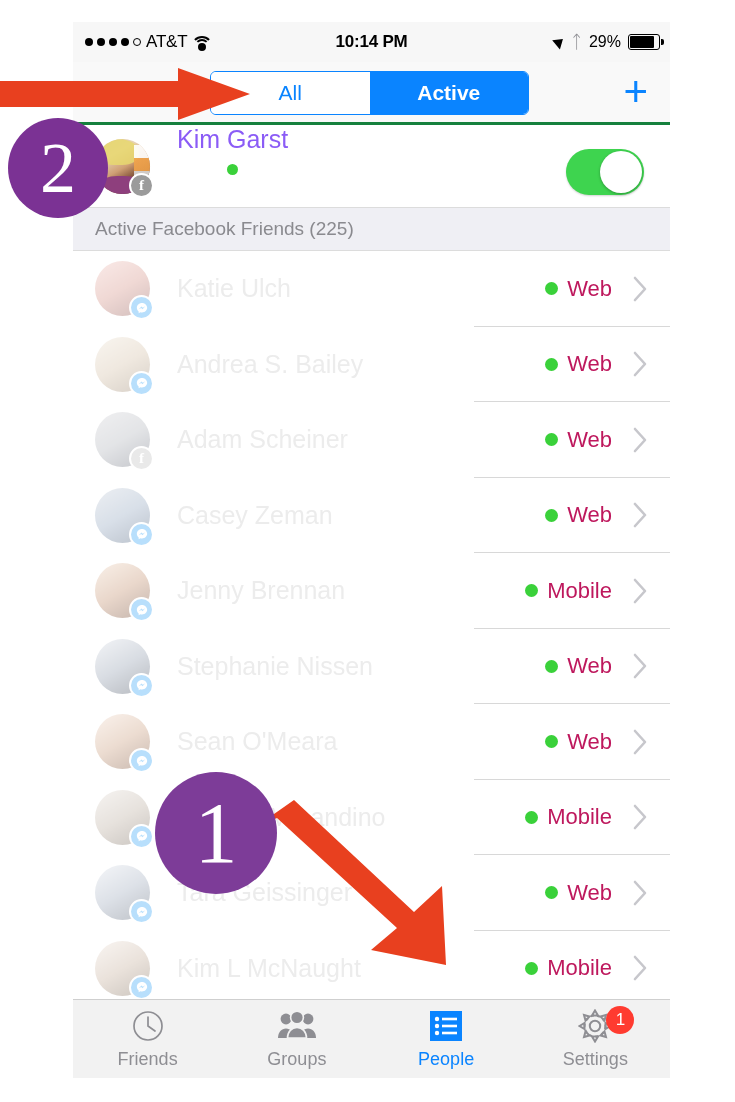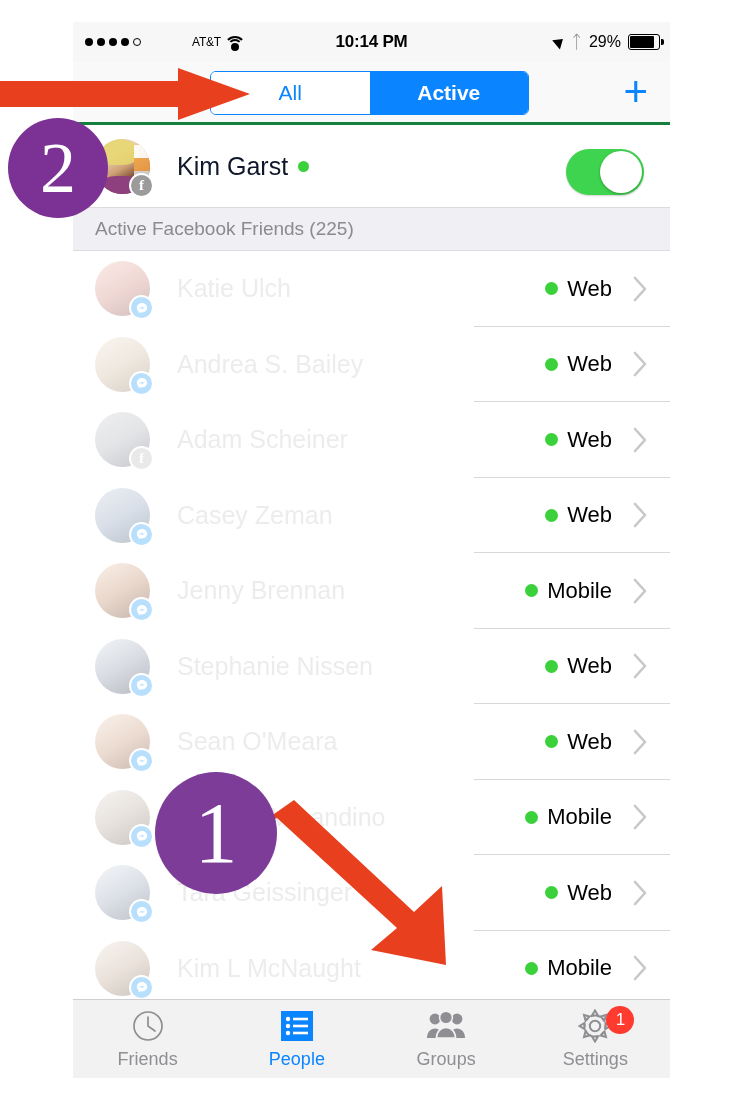--- a/index.html
+++ b/index.html
@@ -9,21 +9,21 @@
 
   
   #phone{position:absolute;left:73px;top:22px;width:597px;height:1056px;background:#ffffff;overflow:hidden;}
 
   
   #statusbar{position:relative;height:40px;background:#f7f7f7;}
   #sb-left{position:absolute;left:12px;top:0;height:40px;display:flex;align-items:center;gap:5px;}
   .dots{display:flex;align-items:center;gap:4px;}
   .dot{width:8px;height:8px;border-radius:50%;background:#000;}
   .dot.hollow{background:transparent;border:1.3px solid #000;width:6px;height:6px;}
-  #carrier{font-size:12px;color:#000;letter-spacing:-.2px;margin-left:46px;}
+  #carrier{font-size:17px;color:#000;letter-spacing:-.2px;}
   .wifi{width:19px;height:15px;position:relative;display:inline-block;}
   .wifi i{position:absolute;border:2.1px solid #000;border-bottom-color:transparent;
           border-left-color:transparent;border-right-color:transparent;border-radius:50%;
           left:50%;transform:translateX(-50%) rotate(0deg);}
   .wifi i.a{width:18px;height:18px;top:1px;}
   .wifi i.b{width:11px;height:11px;top:4.5px;}
   .wifi i.c{width:4px;height:4px;top:8px;border-bottom-color:#000;border-left-color:#000;
             border-right-color:#000;background:#000;border-radius:50%;}
   #sb-time{position:absolute;left:0;right:0;top:0;height:40px;display:flex;align-items:center;
            justify-content:center;font-size:17px;font-weight:bold;color:#000;letter-spacing:-.2px;}
@@ -55,21 +55,21 @@
   #me-avatar .hair{position:absolute;left:2px;top:0;width:42px;height:26px;border-radius:50% 50% 40% 40%;
                    background:#e8d86f;opacity:.85;}
   #me-avatar .stripe{position:absolute;right:0;top:6px;width:16px;height:40px;
                      background:linear-gradient(#ffffff 0 33%,#f0a24a 33% 66%,#d9d9d9 66% 100%);opacity:.9;}
   #me-avatar .body{position:absolute;left:6px;bottom:0;width:40px;height:18px;background:#8e3f7d;border-radius:40% 40% 0 0;}
   .fb-badge{position:absolute;width:21px;height:21px;border-radius:50%;background:#9b9b9b;
             border:2px solid #fff;display:flex;align-items:center;justify-content:center;
             color:#fff;font-size:15px;font-weight:bold;font-family:"Liberation Serif",serif;line-height:1;}
   #me-row .fb-badge{left:56px;top:48px;}
   #me-name{position:absolute;left:104px;top:0;height:82px;display:flex;align-items:center;gap:10px;
-           font-size:25px;color:#0f172a;}
+           font-size:25px;color:#8b5cf6;flex-direction:column;}
   .green-dot{width:11px;height:11px;border-radius:50%;background:#3ad13a;display:inline-block;}
   #me-toggle{position:absolute;right:26px;top:24px;width:78px;height:46px;border-radius:23px;
              background:#3ed44f;box-shadow:0 1px 2px rgba(0,0,0,.18);}
   #me-toggle .knob{position:absolute;right:2px;top:2px;width:42px;height:42px;border-radius:50%;
                    background:#fff;box-shadow:0 1px 3px rgba(0,0,0,.3);}
 
   
   #section-header{height:42px;background:#efeff4;border-top:1px solid #dcdcdc;border-bottom:1px solid #dcdcdc;
                   display:flex;align-items:center;padding-left:22px;font-size:19px;color:#8a8a8f;}
 
@@ -79,21 +79,21 @@
   .row .sep{position:absolute;left:401px;right:0;bottom:0;height:1px;background:#d8d8d8;}
   .row .avatar{left:22px;top:10px;width:55px;height:55px;}
   .row .msg-badge{position:absolute;left:56px;top:44px;width:21px;height:21px;border-radius:50%;
                   background:#4fb0f7;border:2px solid #fff;display:flex;align-items:center;
                   justify-content:center;}
   .row .msg-badge svg{width:12px;height:12px;display:block;}
   .row .fb-badge{left:56px;top:44px;}
   .name{position:absolute;left:104px;top:0;height:75.5px;display:flex;align-items:center;
         font-size:25px;color:#cfcfcf;white-space:nowrap;}
   .status{position:absolute;right:58px;top:0;height:75.5px;display:flex;align-items:center;gap:9px;
-          font-size:22px;color:#000000;}
+          font-size:22px;color:#be185d;}
   .status .sdot{width:13px;height:13px;border-radius:50%;background:#3ad13a;}
   .chev{position:absolute;right:22px;top:0;height:75.5px;display:flex;align-items:center;
         color:#c7c7cc;font-size:25px;}
   .chev svg{width:15px;height:26px;}
 
   
   #list-wash{position:absolute;left:0;top:0;width:401px;bottom:0;background:rgba(255,255,255,.60);
              pointer-events:none;}
 
   
@@ -368,46 +368,46 @@
   <div id="tabbar">
     <div class="tab">
       <span class="ticon">
         <svg viewBox="0 0 32 32" width="32" height="32">
             <circle cx="16" cy="16" r="14" fill="none" stroke="#8e8e93" stroke-width="1.7"></circle>
             <path d="M16 7 V16 L23 21" fill="none" stroke="#8e8e93" stroke-width="1.7" stroke-linecap="round"></path>
           </svg>
       </span>
       <span>Friends</span>
     </div>
+    <div class="tab">
+      <span class="ticon">
+        <svg viewBox="0 0 40 30" width="40" height="30">
+            <circle cx="9" cy="8" r="5.4" fill="#8e8e93"></circle>
+            <path d="M1 27c0-5.6 3.6-9.4 8-9.4s8 3.8 8 9.4z" fill="#8e8e93"></path>
+            <circle cx="31" cy="8" r="5.4" fill="#8e8e93"></circle>
+            <path d="M23 27c0-5.6 3.6-9.4 8-9.4s8 3.8 8 9.4z" fill="#8e8e93"></path>
+            <circle cx="20" cy="6.5" r="6.4" fill="#8e8e93" stroke="#f2f2f2" stroke-width="1.6"></circle>
+            <path d="M10.5 27c0-6.3 4.2-10.6 9.5-10.6s9.5 4.3 9.5 10.6z" fill="#8e8e93" stroke="#f2f2f2" stroke-width="1.6"></path>
+          </svg>
+      </span>
+      <span>Groups</span>
+    </div>
     <div class="tab sel">
       <span class="ticon">
         <svg viewBox="0 0 32 30" width="32" height="30">
             <rect x="0" y="0" width="32" height="30" fill="#0a84ff"></rect>
             <circle cx="7" cy="8" r="2.2" fill="#fff"></circle>
             <circle cx="7" cy="15" r="2.2" fill="#fff"></circle>
             <circle cx="7" cy="22" r="2.2" fill="#fff"></circle>
             <rect x="12" y="6.7" width="15" height="2.6" fill="#fff"></rect>
             <rect x="12" y="13.7" width="15" height="2.6" fill="#fff"></rect>
             <rect x="12" y="20.7" width="15" height="2.6" fill="#fff"></rect>
           </svg>
       </span>
       <span>People</span>
-    </div>
-    <div class="tab">
-      <span class="ticon">
-        <svg viewBox="0 0 40 30" width="40" height="30">
-            <circle cx="9" cy="8" r="5.4" fill="#8e8e93"></circle>
-            <path d="M1 27c0-5.6 3.6-9.4 8-9.4s8 3.8 8 9.4z" fill="#8e8e93"></path>
-            <circle cx="31" cy="8" r="5.4" fill="#8e8e93"></circle>
-            <path d="M23 27c0-5.6 3.6-9.4 8-9.4s8 3.8 8 9.4z" fill="#8e8e93"></path>
-            <circle cx="20" cy="6.5" r="6.4" fill="#8e8e93" stroke="#f2f2f2" stroke-width="1.6"></circle>
-            <path d="M10.5 27c0-6.3 4.2-10.6 9.5-10.6s9.5 4.3 9.5 10.6z" fill="#8e8e93" stroke="#f2f2f2" stroke-width="1.6"></path>
-          </svg>
-      </span>
-      <span>Groups</span>
     </div>
     <div class="tab">
       <span class="ticon">
         <svg viewBox="0 0 34 34" width="34" height="34">
             <g fill="none" stroke="#8e8e93" stroke-width="2">
               <circle cx="17" cy="17" r="5.2"></circle>
               <path d="M17 1.5 L20 6.5 L14 6.5 Z"></path>
               <path d="M17 32.5 L14 27.5 L20 27.5 Z"></path>
               <path d="M1.5 17 L6.5 14 L6.5 20 Z"></path>
               <path d="M32.5 17 L27.5 20 L27.5 14 Z"></path>

